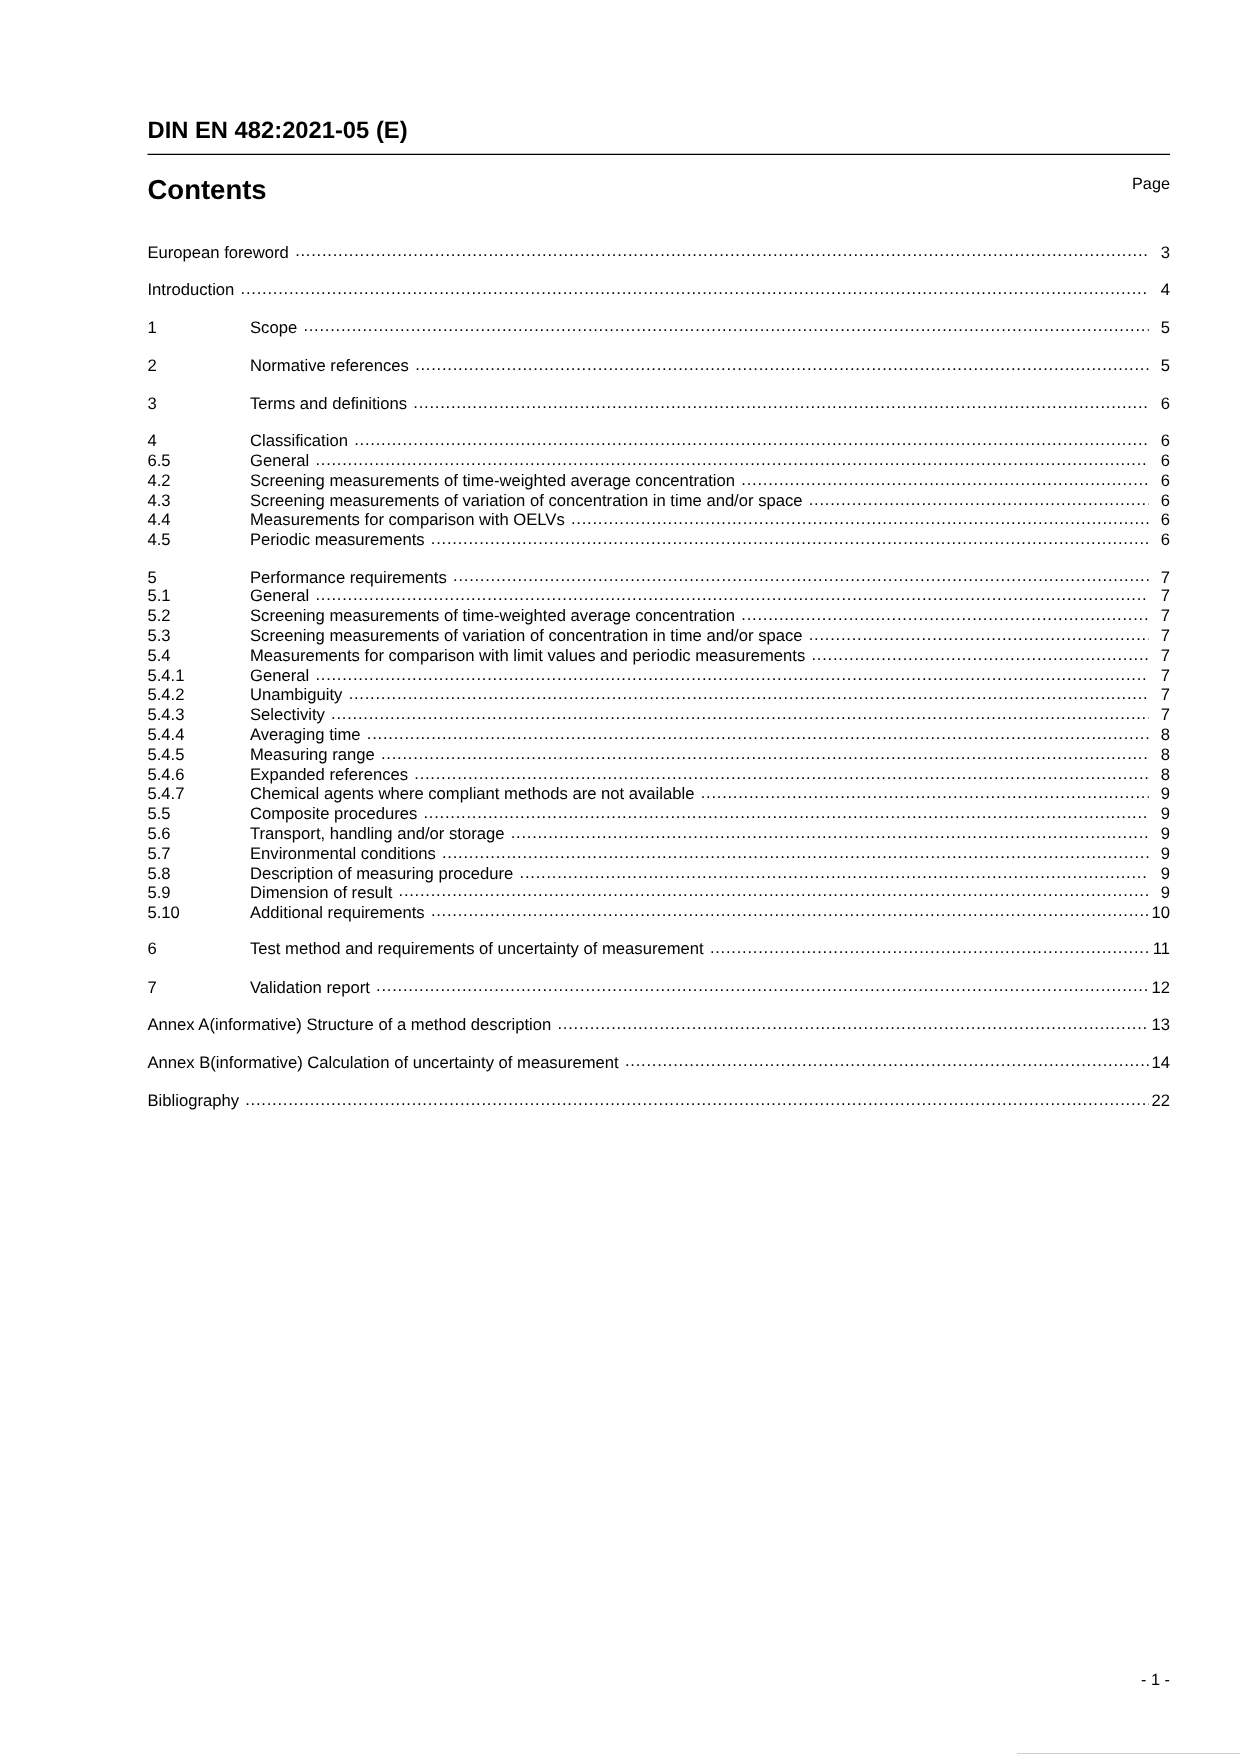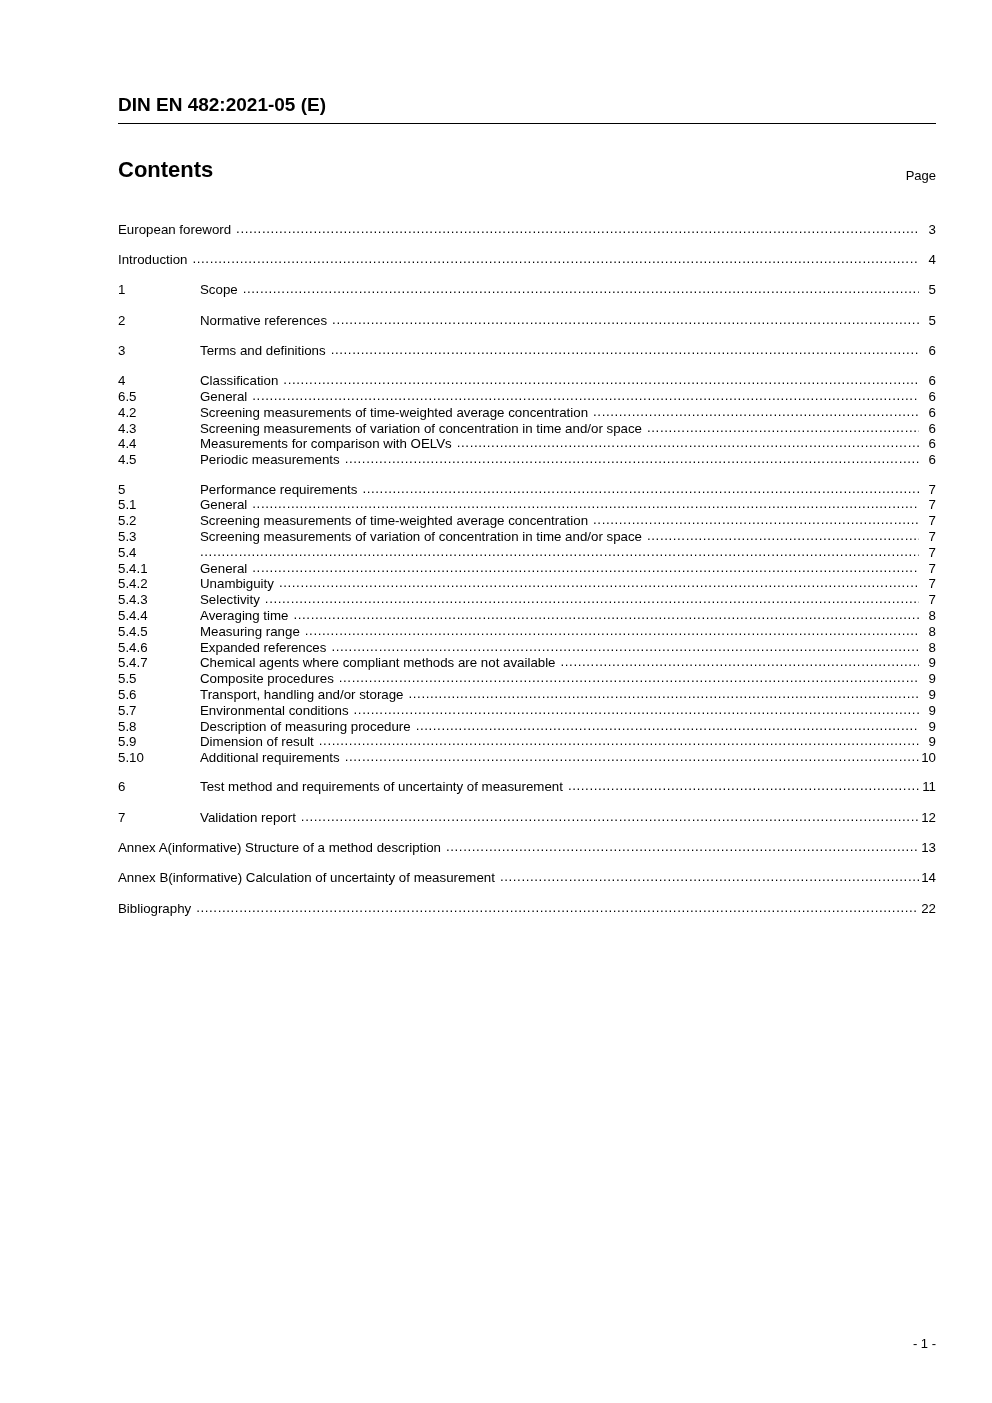--- a/index.html
+++ b/index.html
@@ -38,34 +38,34 @@
     margin-top: 50px;
     width: 810px;
   }
   .title-rule {
     border-bottom: 1.6px solid #000;
     margin-top: 6px;
     width: 818px;
   }
   .contents-head {
     display: flex;
-    align-items: flex-end;
+    align-items: flex-start;
     justify-content: space-between;
-    margin-top: 33px;
+    margin-top: 15px;
   }
   .contents-title {
     font-size: 22px;
     font-weight: bold;
   }
   .page-label {
     font-size: 13px;
     font-weight: normal;
   }
   .toc {
-    margin-top: 40px;
+    margin-top: 30px;
     width: 818px;
   }
   .toc-row {
     display: flex;
     align-items: baseline;
     font-size: 13.3px;
     line-height: 1.0;
     padding: 0;
     white-space: nowrap;
   }
@@ -215,20 +215,21 @@
           <span class="pg">7</span>
         </div>
         <div class="toc-row lvl1">
           <span class="num">5.3</span>
           <span class="lbl">Screening measurements of variation of concentration in time and/or space</span>
           <span class="dots">................................................................................................................................................................................................................................................................................................................................................................................................................</span>
           <span class="pg">7</span>
         </div>
         <div class="toc-row lvl1">
           <span class="num">5.4</span>
+          <span class="lbl">Measurements for comparison with limit values and periodic measurements</span>
           <span class="dots">................................................................................................................................................................................................................................................................................................................................................................................................................</span>
           <span class="pg">7</span>
         </div>
         <div class="toc-row lvl1">
           <span class="num">5.4.1</span>
           <span class="lbl">General</span>
           <span class="dots">................................................................................................................................................................................................................................................................................................................................................................................................................</span>
           <span class="pg">7</span>
         </div>
         <div class="toc-row lvl1">

